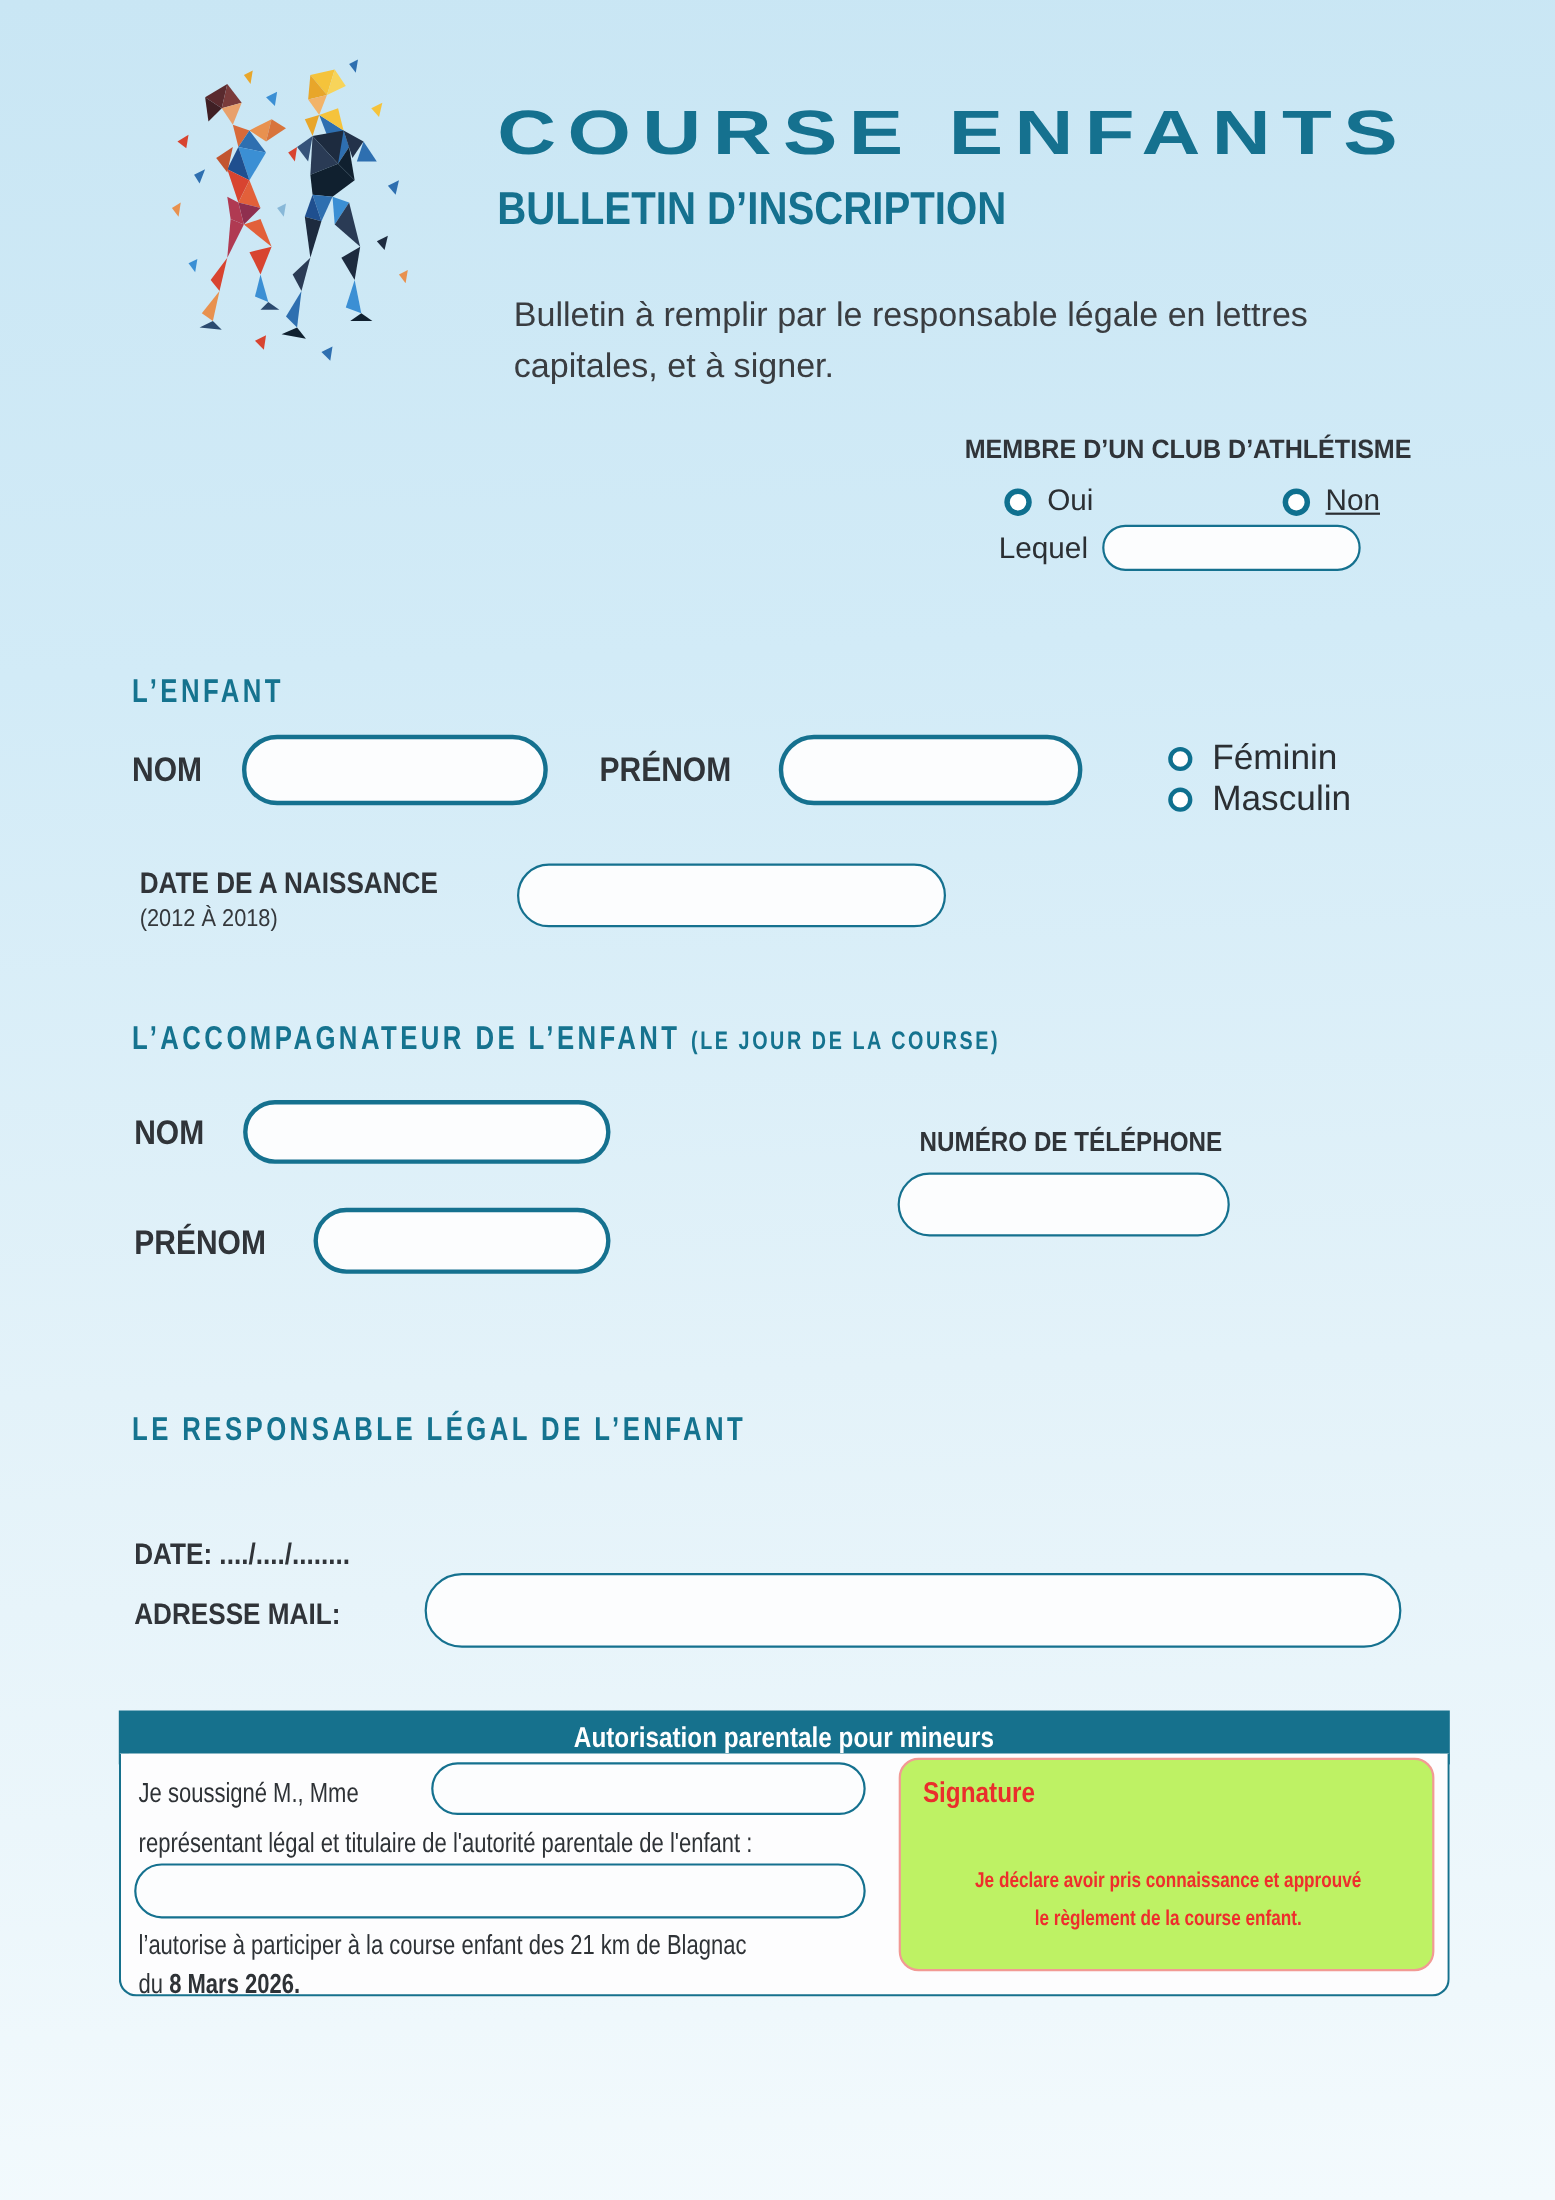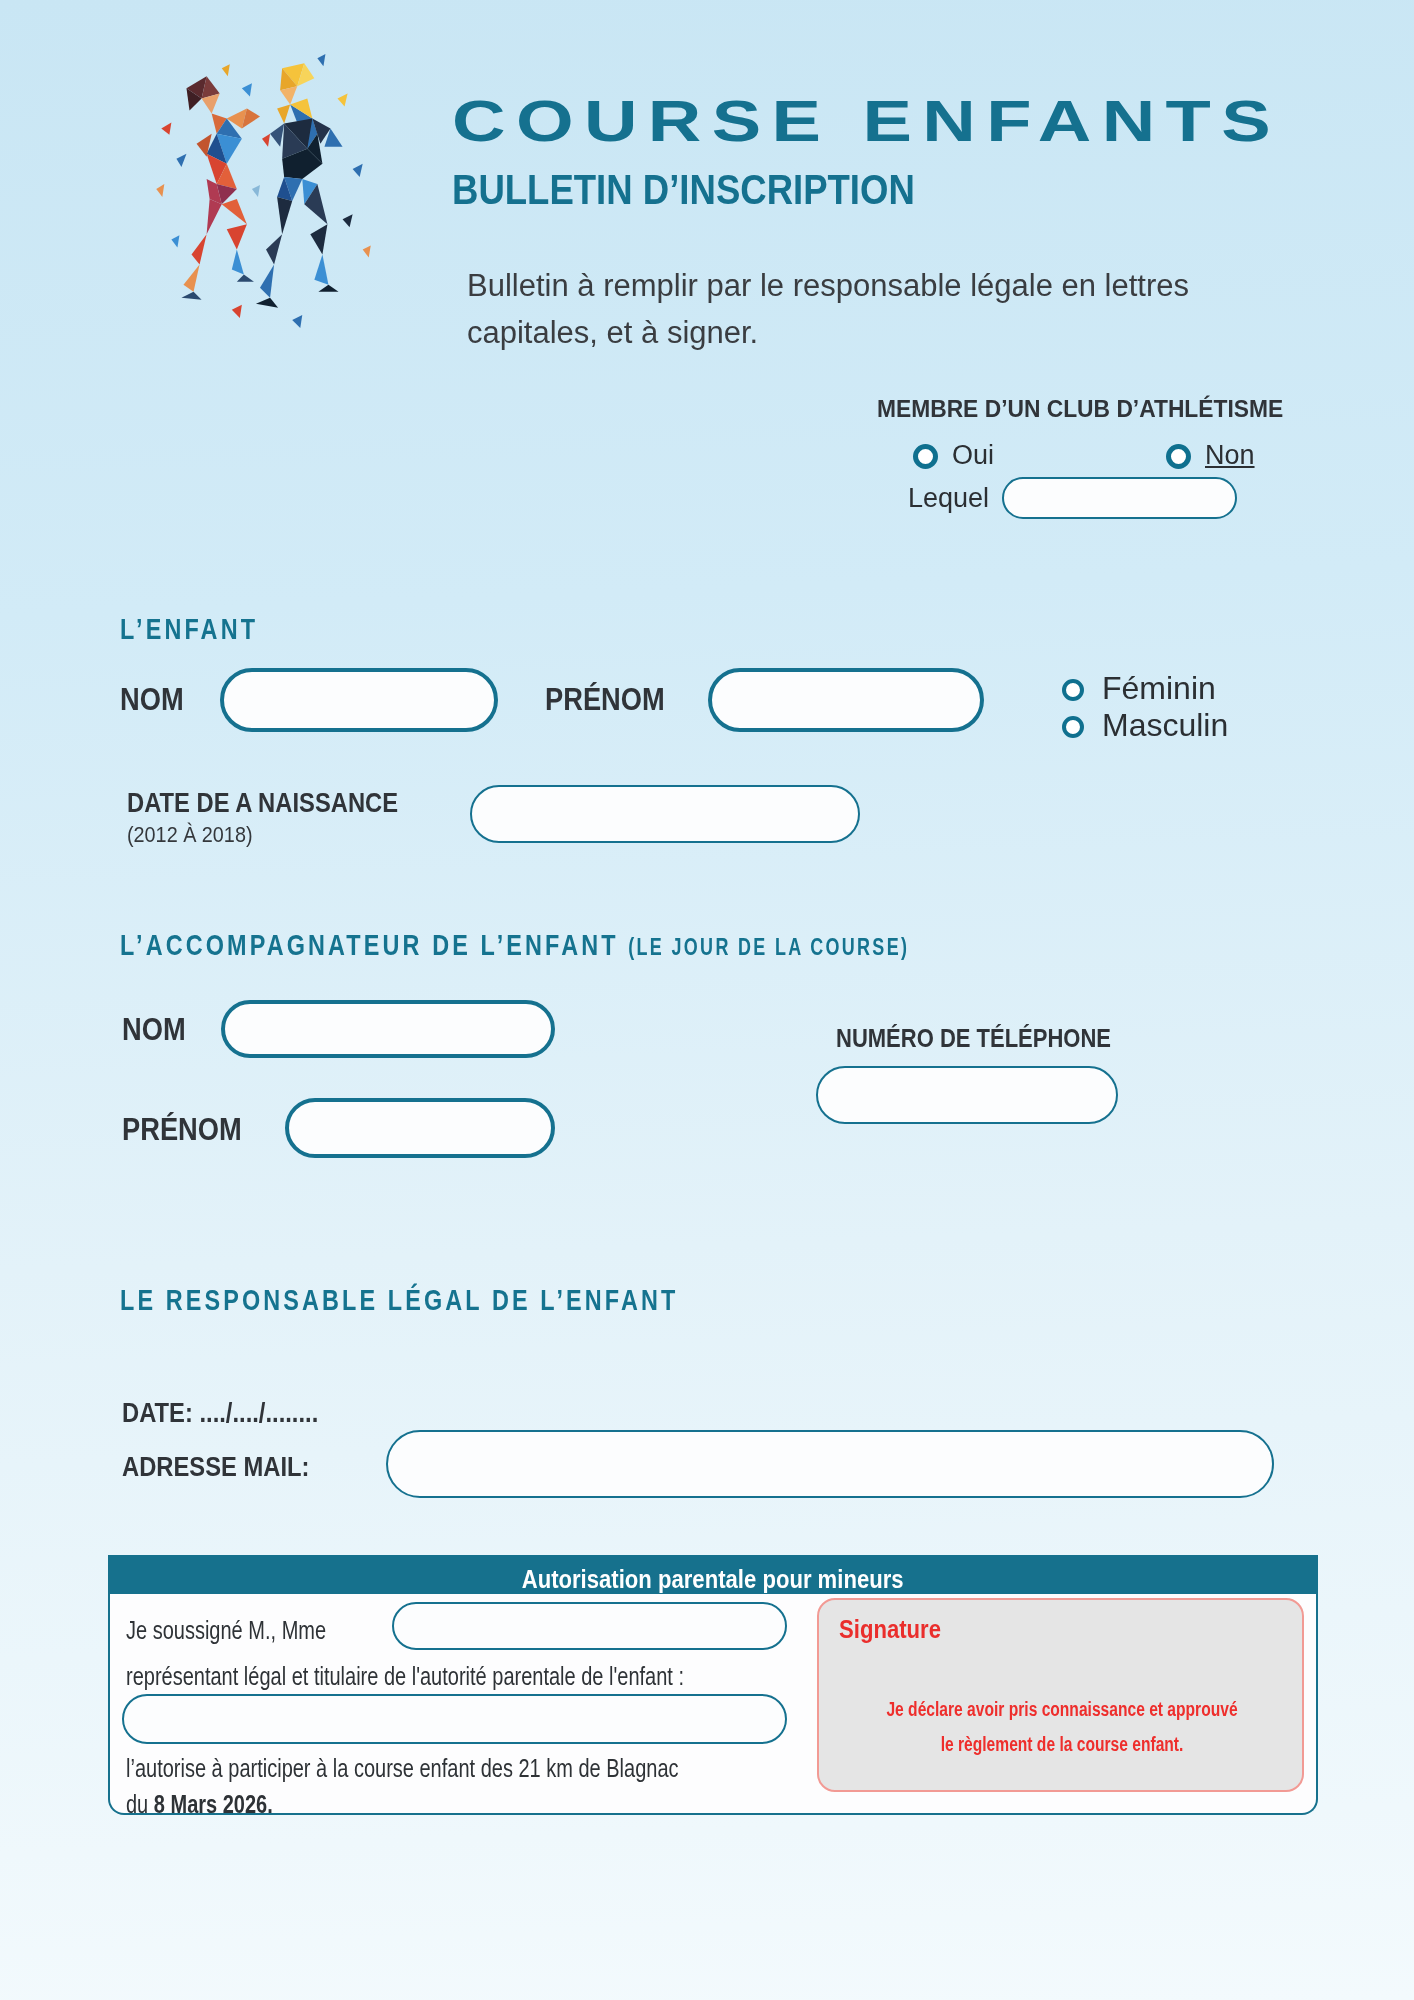--- a/index.html
+++ b/index.html
@@ -37,21 +37,21 @@
   
   .auth-table{left:108px;top:1555px;width:1210px;height:260px;}
   .auth-head{position:absolute;left:0;top:0;width:100%;height:49px;background:#16718d;
              display:flex;align-items:center;justify-content:center;}
   .auth-head span{color:#ffffff;font-weight:700;font-size:26px;display:inline-block;transform:scaleX(.85);white-space:nowrap;}
   .auth-body{position:absolute;left:0;top:39px;width:100%;height:221px;box-sizing:border-box;
              background:#fdfdfe;border:2px solid #16718d;border-top:none;border-radius:0 0 16px 16px;}
   .auth-line{font-size:25px;color:#2e3236;display:inline-block;transform:scaleX(.8);
              transform-origin:left center;white-space:nowrap;}
   .sig-box{position:absolute;left:707px;top:4px;width:487px;height:194px;box-sizing:border-box;
-           background:#e5e5e5;border:2px solid #f29a94;border-radius:18px;}
+           background:#bef264;border:2px solid #f29a94;border-radius:18px;}
   .sig-label{position:absolute;left:20px;top:14px;font-size:26px;font-weight:700;color:#ea2e2c;
              display:inline-block;transform:scaleX(.85);transform-origin:left center;}
   .decl{position:absolute;left:23px;top:92px;width:440px;text-align:center;font-size:19.5px;
         font-weight:700;color:#ee2e2c;line-height:1.8;transform:scaleX(.8);}
 </style>
 </head>
 <body>
 
 <div class="page">
 

